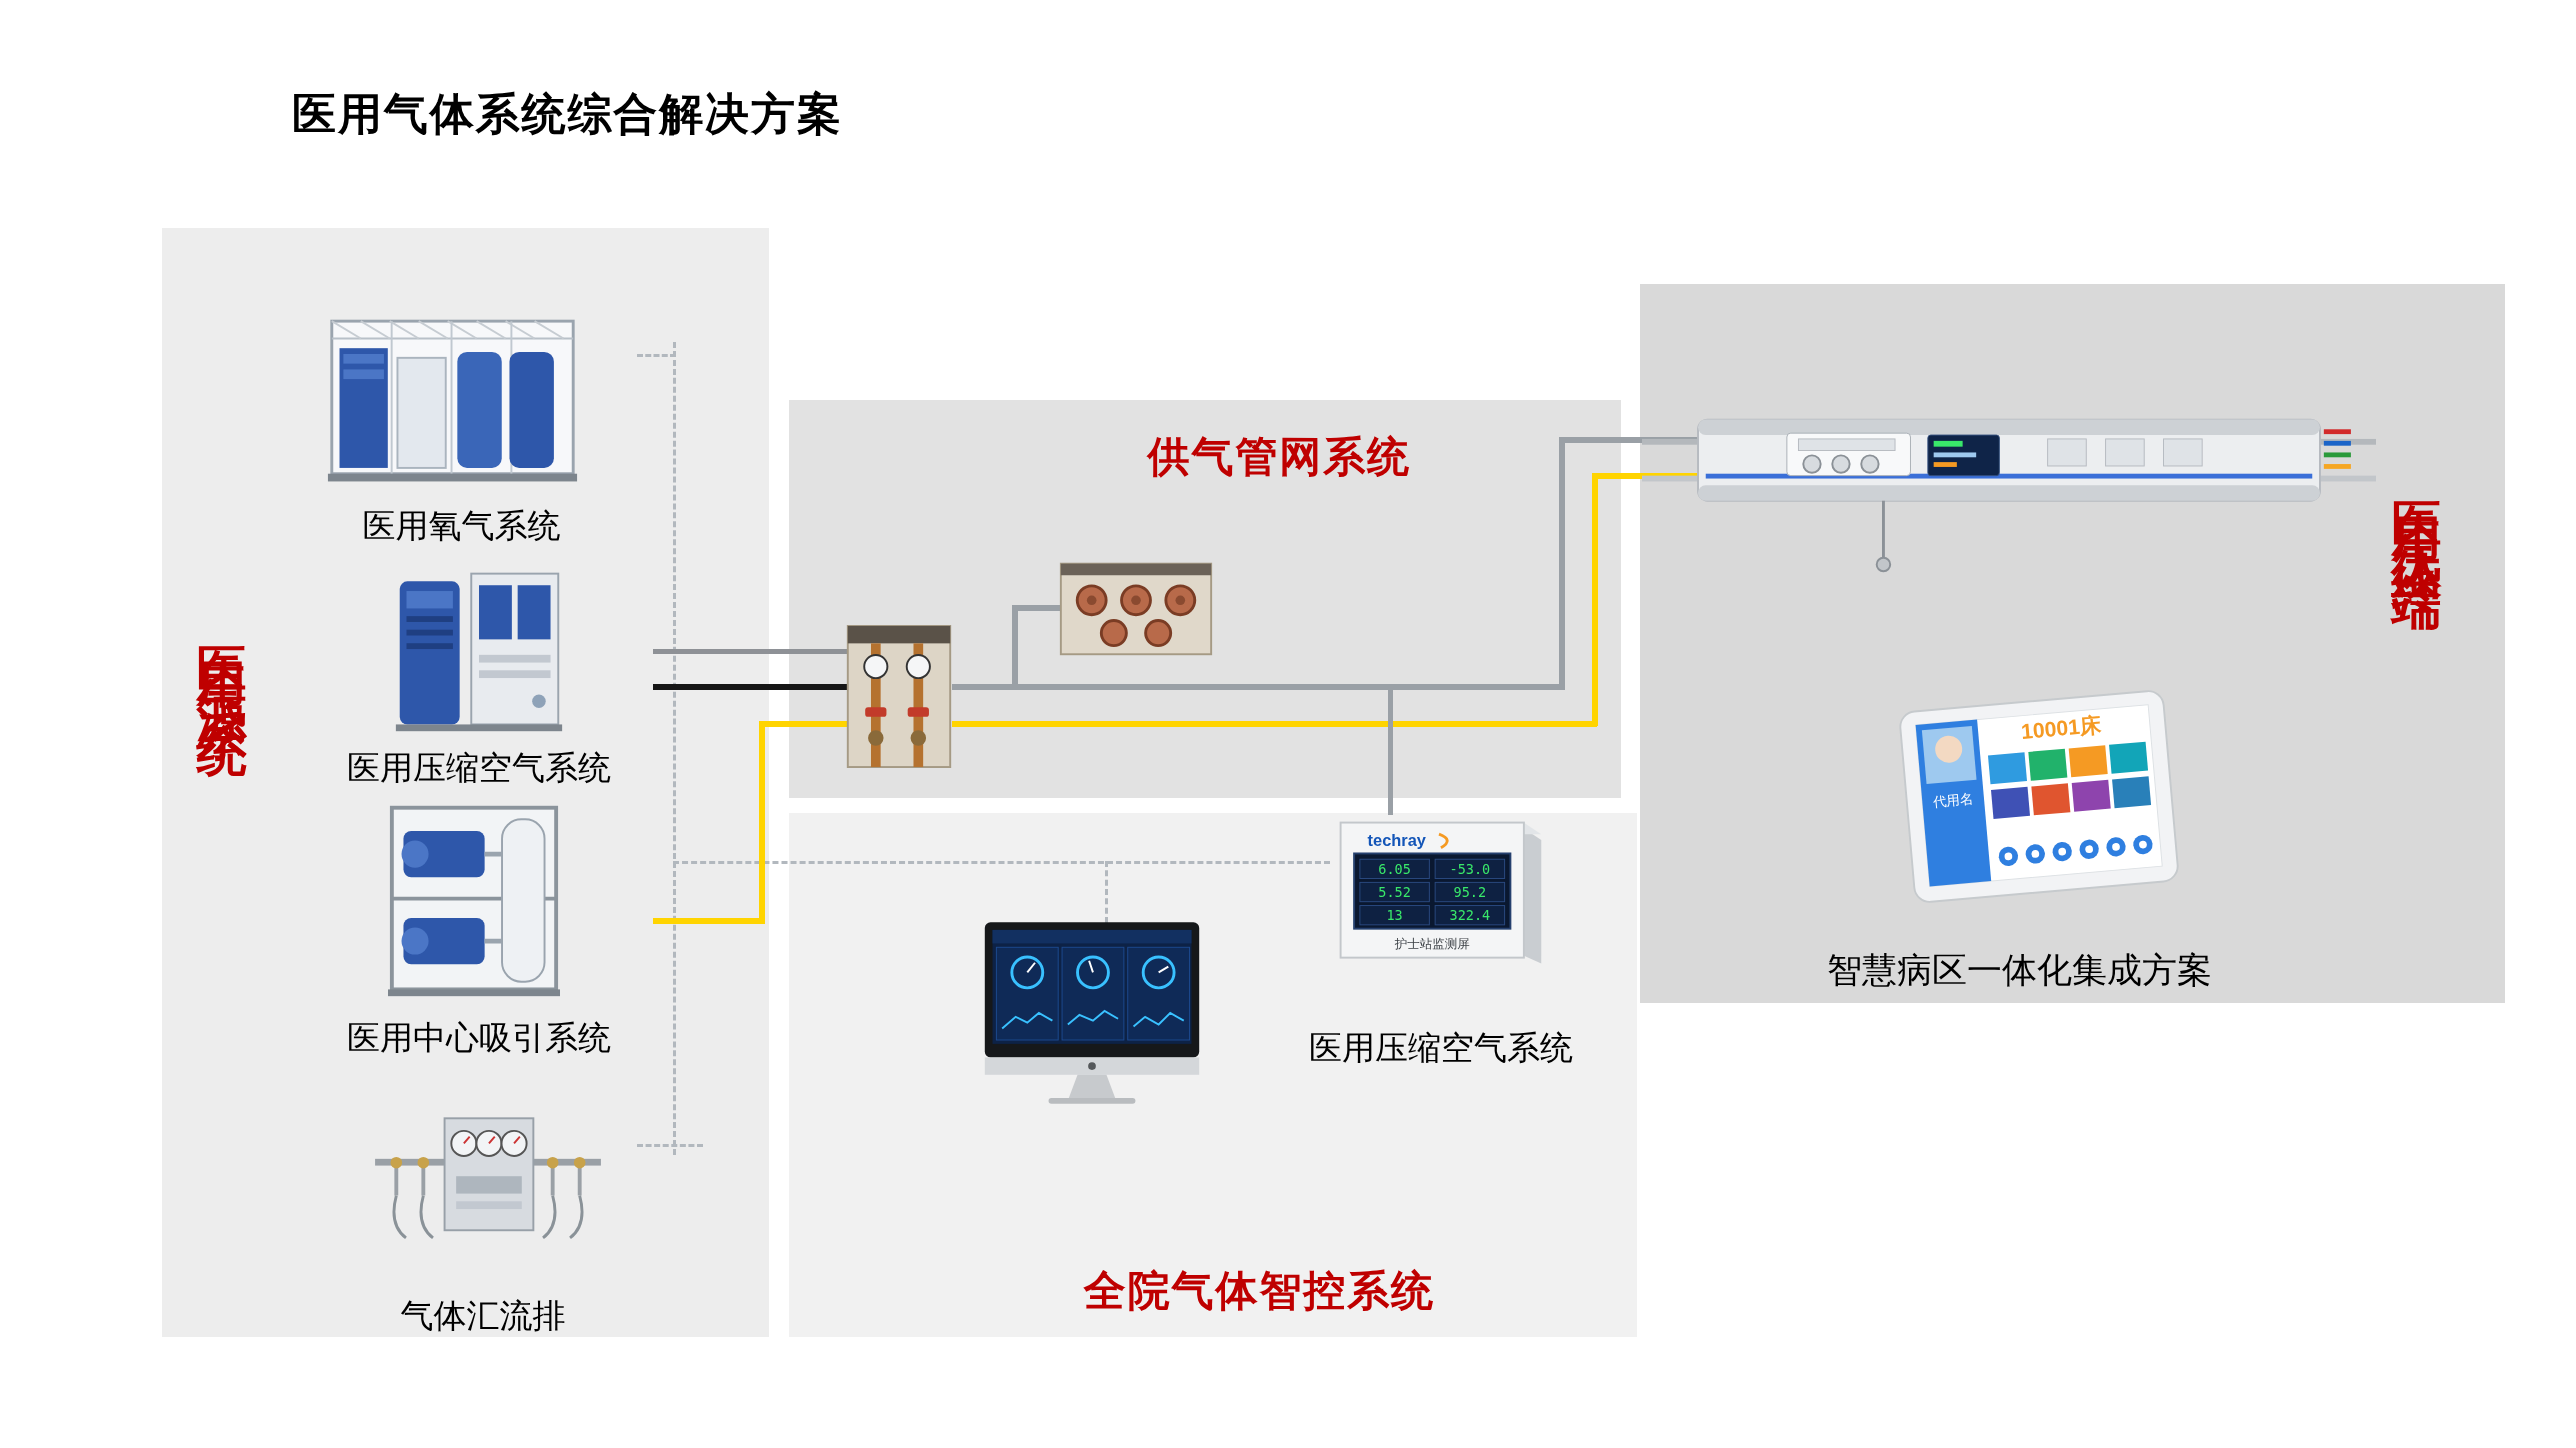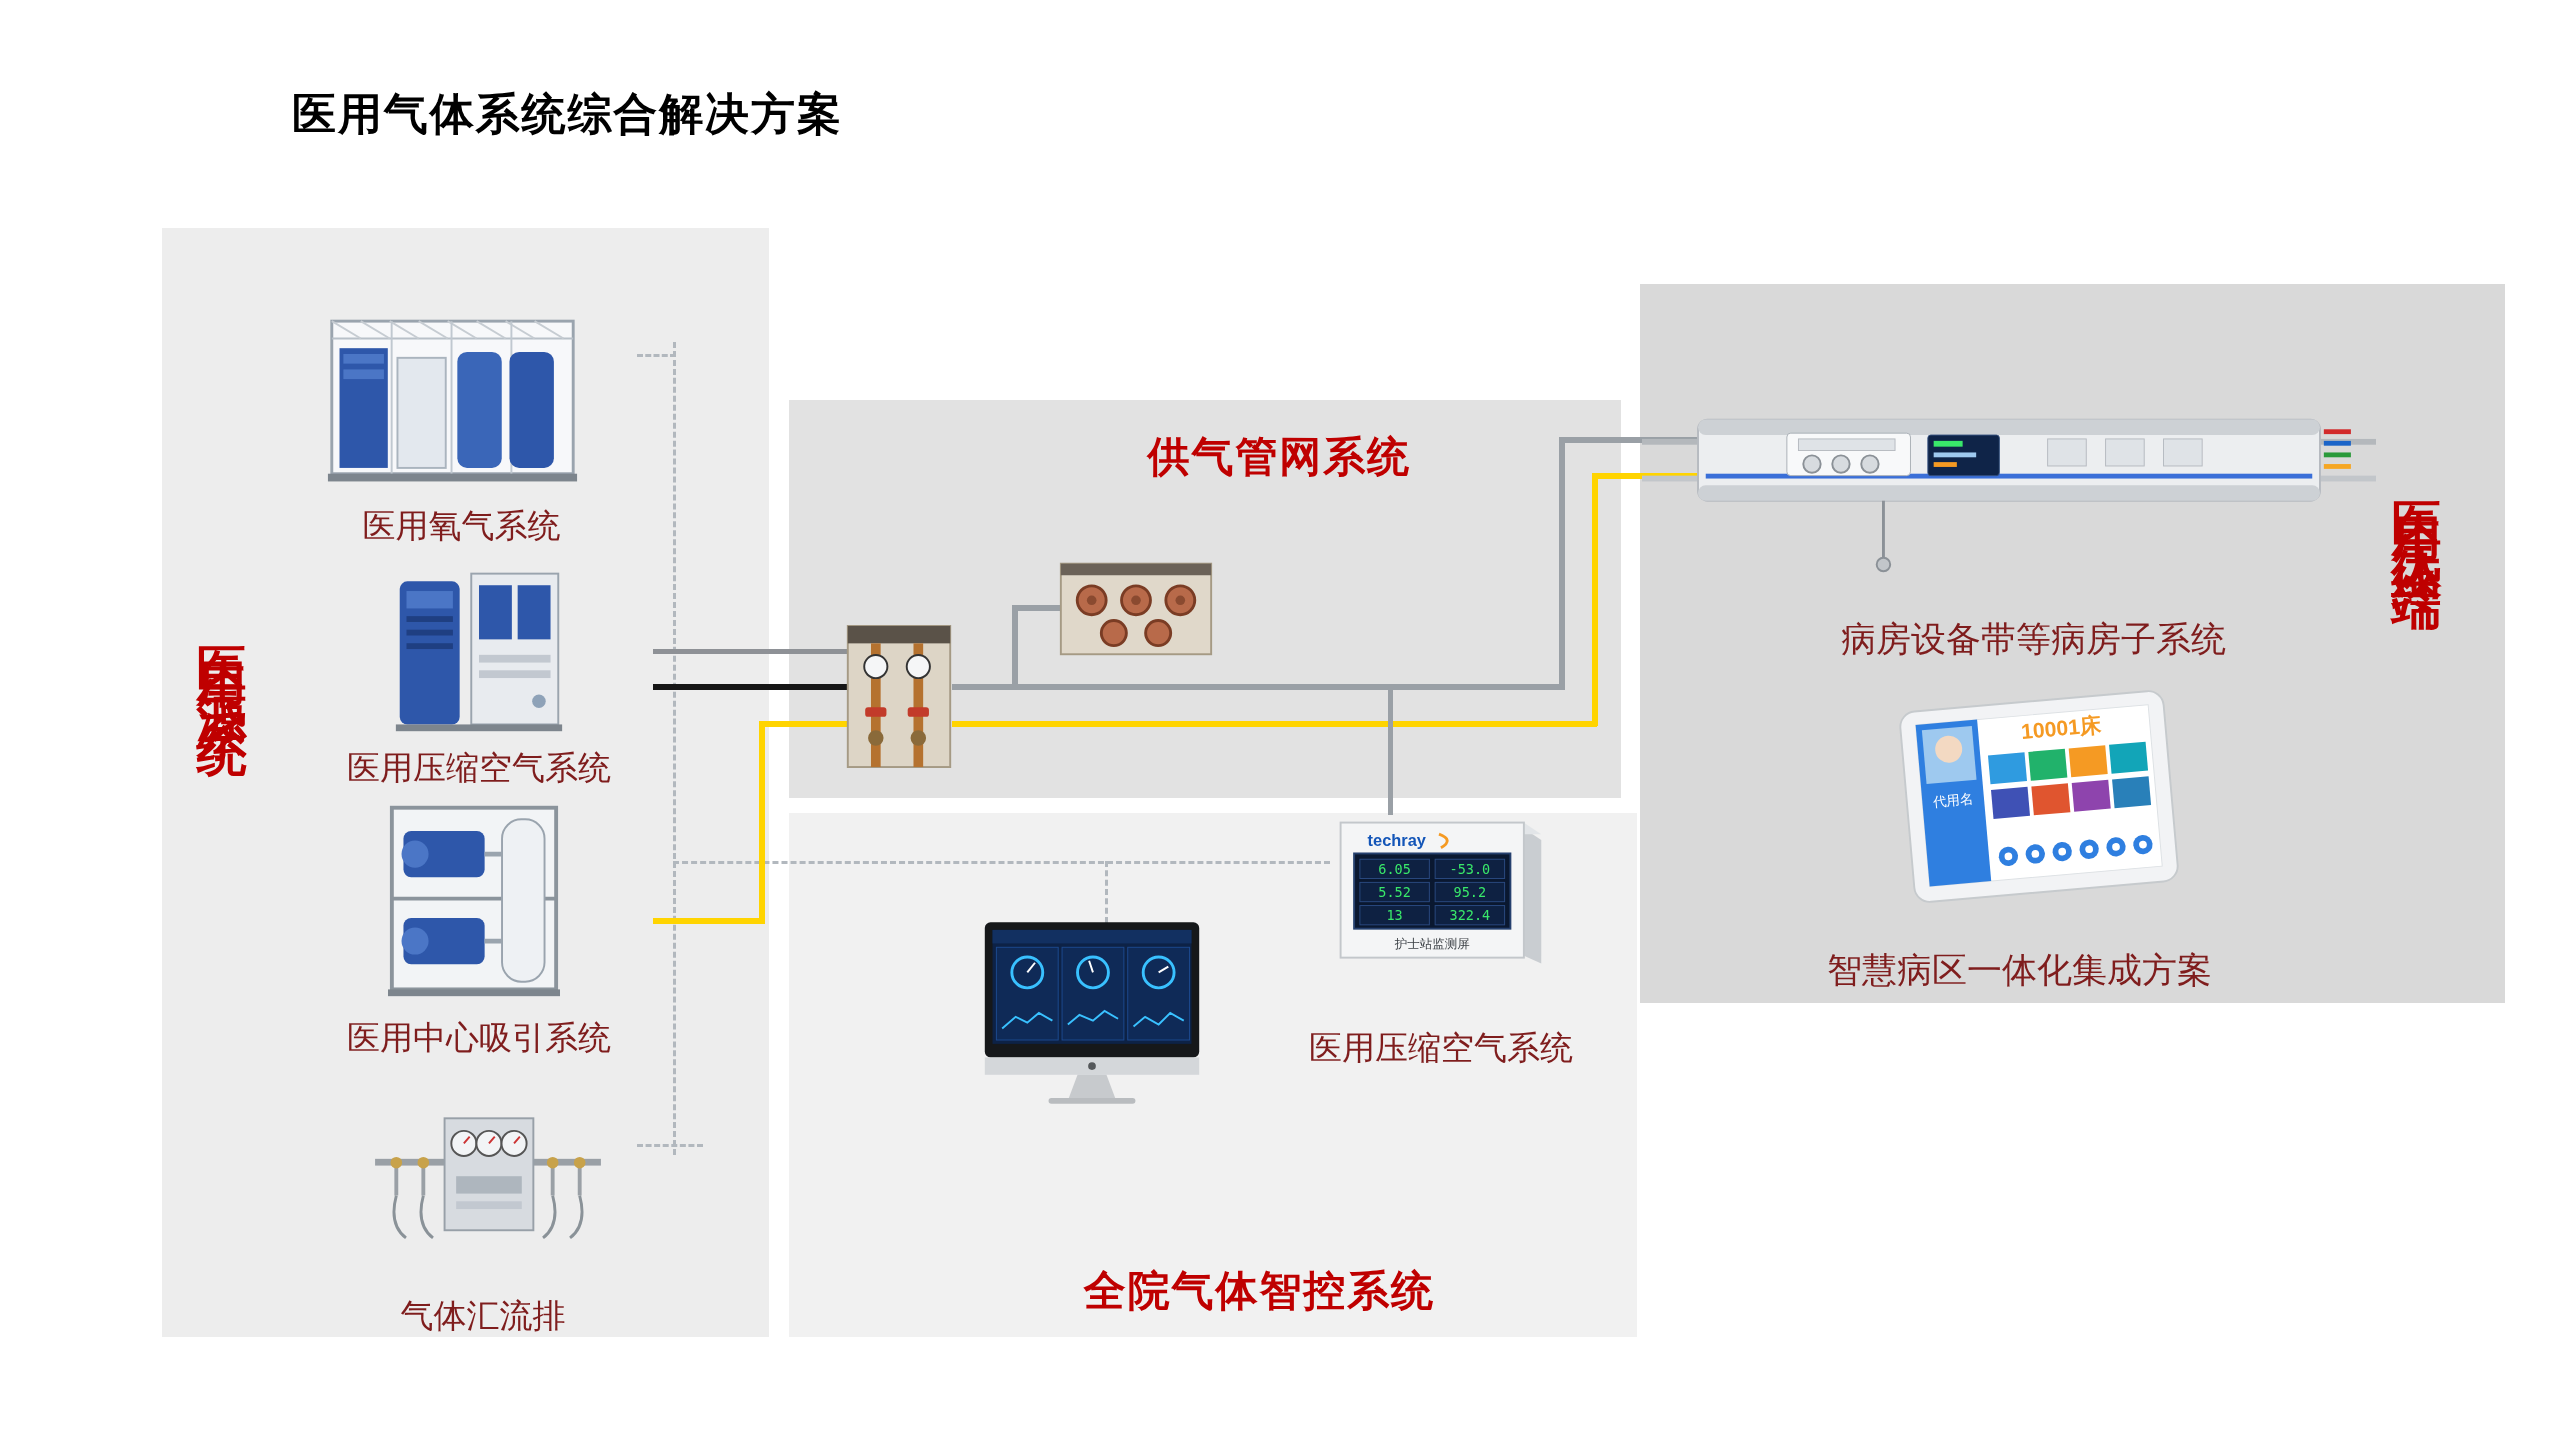--- a/index.html
+++ b/index.html
@@ -48,21 +48,21 @@
   #fig-air{left:392px;top:560px;width:174px;height:180px;}
   #fig-suction{left:384px;top:800px;width:180px;height:201px;}
   #fig-manifold{left:375px;top:1099px;width:226px;height:166px;}
   #fig-valve-a{left:842px;top:620px;width:114px;height:153px;}
   #fig-valve-b{left:1057px;top:554px;width:158px;height:108px;}
   #fig-monitor{left:979px;top:920px;width:226px;height:184px;}
   #fig-alarm{left:1325px;top:811px;width:228px;height:164px;}
   #fig-bedunit{left:1642px;top:377px;width:734px;height:205px;}
   #fig-tablet{left:1903px;top:697px;width:272px;height:199px;transform:rotate(-5deg);}
 
-  .cap{position:absolute;z-index:5;text-align:center;font-size:33px;font-weight:500;color:#7f1d1d;}
+  .cap{position:absolute;z-index:5;text-align:center;font-size:33px;font-weight:500;color:#000000;}
   .cap-lg{font-size:35px;}
   #cap-oxygen{left:307px;top:504px;width:309px;}
   #cap-air{left:305px;top:746px;width:348px;}
   #cap-suction{left:305px;top:1016px;width:348px;}
   #cap-manifold{left:348px;top:1294px;width:270px;}
   #cap-central{left:829px;top:1180px;width:502px;}
   #cap-regional{left:1238px;top:1026px;width:406px;}
   #cap-ward{left:1734px;top:616px;width:599px;}
   #cap-smart{left:1720px;top:947px;width:599px;}
 
@@ -289,21 +289,20 @@
       <rect x="480" y="64" width="40" height="28" fill="#dfe3e7" stroke="#b6bac0"></rect>
       <rect x="540" y="64" width="40" height="28" fill="#dfe3e7" stroke="#b6bac0"></rect>
       <rect x="706" y="54" width="28" height="5" fill="#d22a2a"></rect>
       <rect x="706" y="66" width="28" height="5" fill="#1a64c8"></rect>
       <rect x="706" y="78" width="28" height="5" fill="#2a9a3a"></rect>
       <rect x="706" y="90" width="28" height="5" fill="#f5a623"></rect>
       <path d="M250 128 v60" stroke="#8b9197" stroke-width="3"></path>
       <circle cx="250" cy="194" r="7" fill="#c2c6ca" stroke="#8b9197" stroke-width="2"></circle>
     </svg>
   </div>
-  <div class="cap cap-lg" id="cap-ward">病房设备带等病房子系统</div>
 
   <div class="fig" id="fig-tablet">
     <svg width="272" height="199" viewBox="0 0 282 206">
       <rect x="4" y="4" width="274" height="198" rx="16" fill="#f2f3f5" stroke="#c6cacd" stroke-width="2"></rect>
       <rect x="20" y="18" width="242" height="168" fill="#ffffff" stroke="#dde1e4"></rect>
       <rect x="20" y="18" width="64" height="168" fill="#2f7fe0"></rect>
       <rect x="26" y="24" width="52" height="56" fill="#9ec9ef"></rect>
       <circle cx="52" cy="46" r="14" fill="#f3d9c2"></circle>
       <text x="52" y="104" text-anchor="middle" font-size="14" fill="#ffffff">代用名</text>
       <text x="170" y="42" text-anchor="middle" font-size="22" font-weight="bold" fill="#f59a23">10001床</text>

